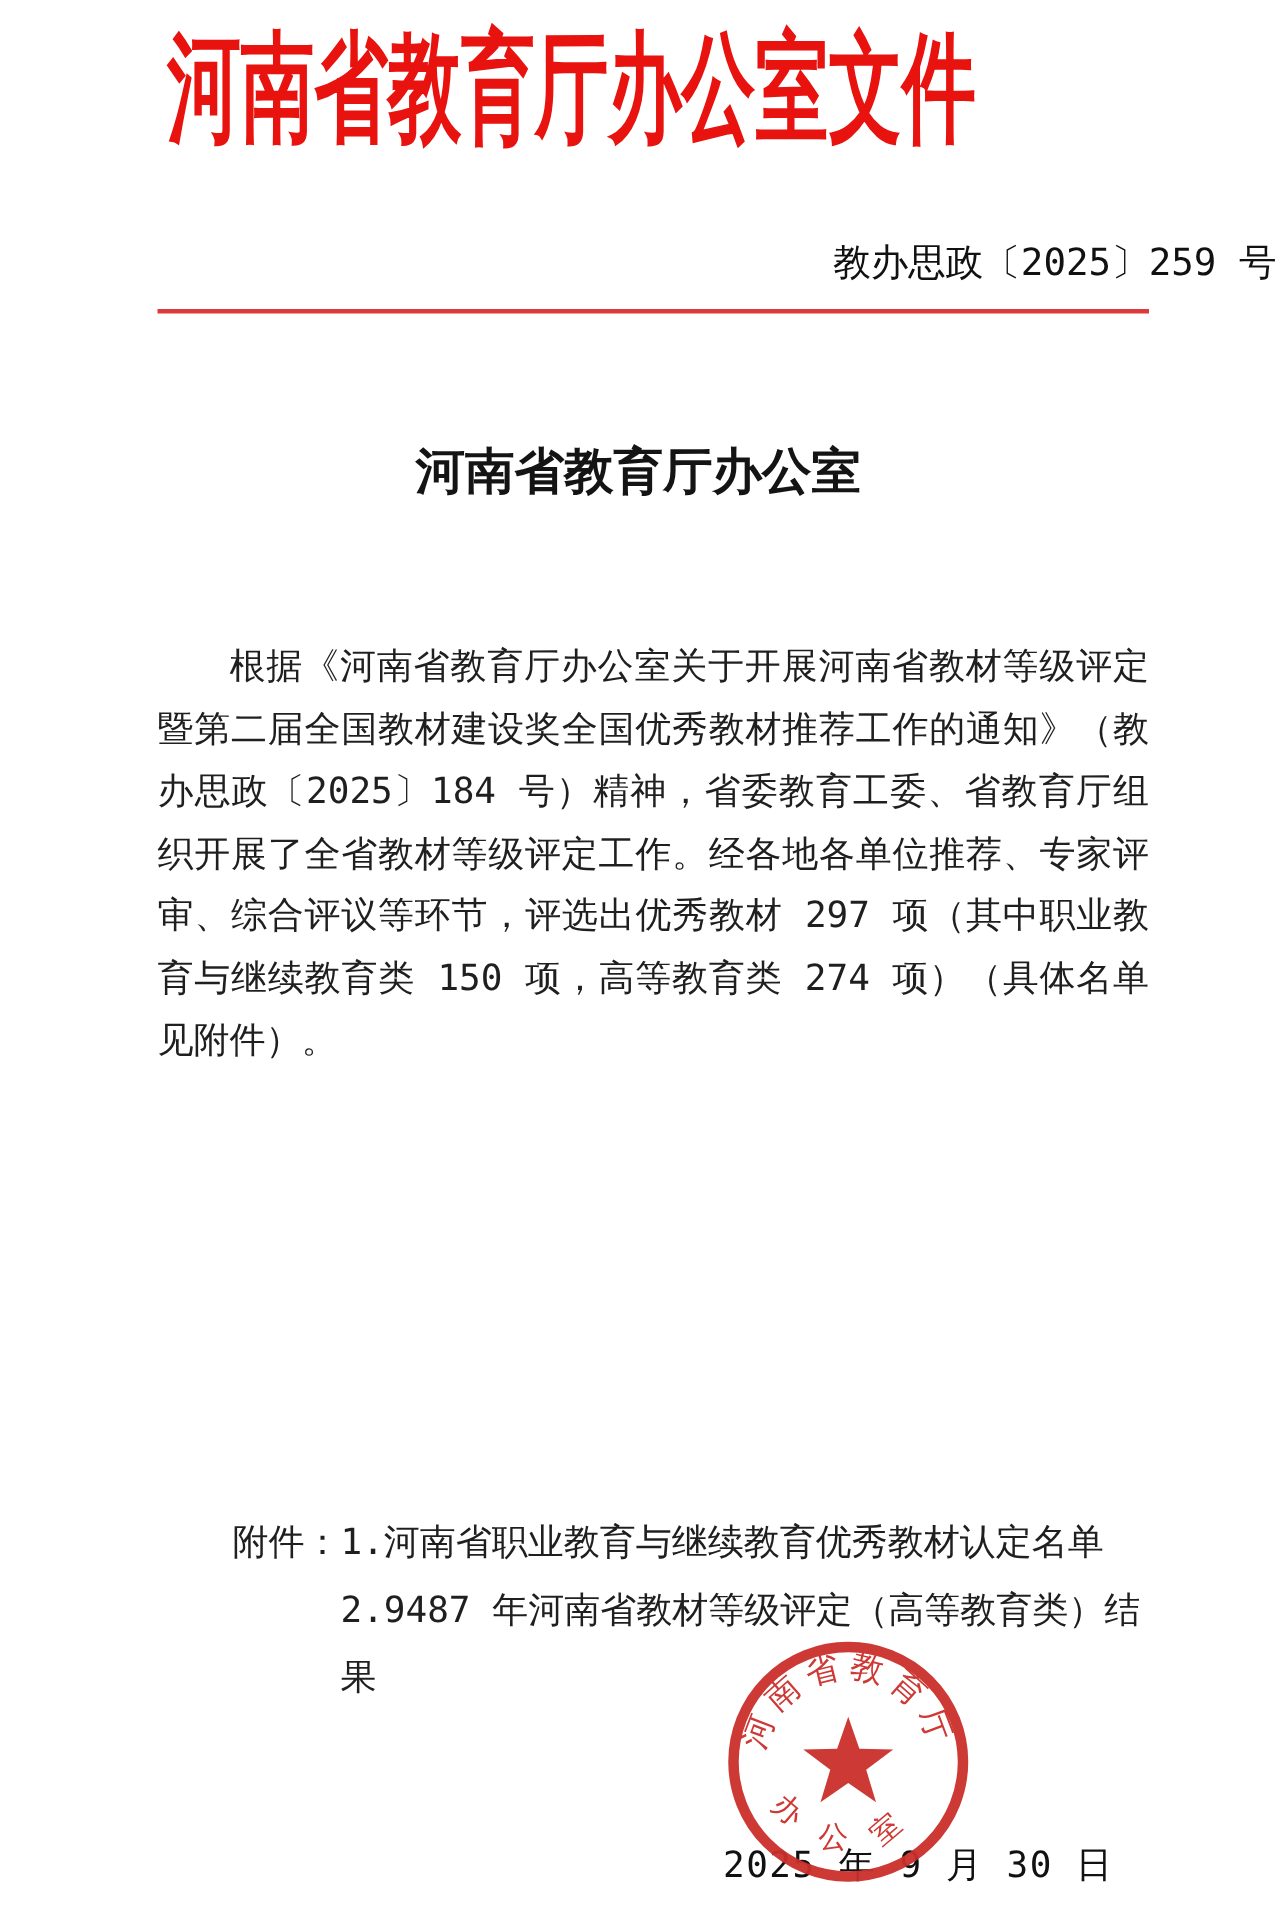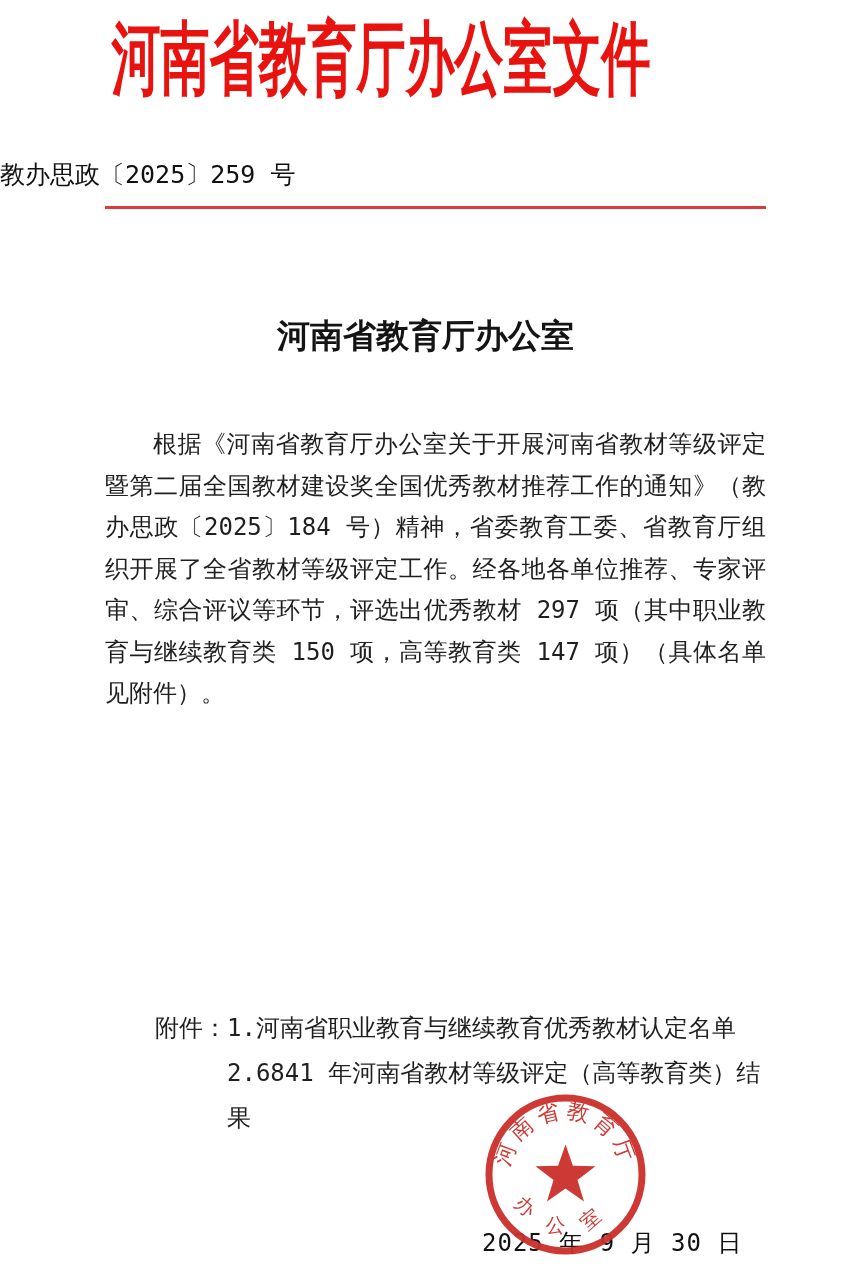--- a/index.html
+++ b/index.html
@@ -23,30 +23,30 @@
   .header-title span{
     display:inline-block;
     font-family:"DejaVu Sans","Liberation Sans",sans-serif;
     font-size:49px;font-weight:900;letter-spacing:0;
     color:var(--header-red);
     transform:scaleY(1.63);transform-origin:center top;
     white-space:nowrap;
   }
   .doc-number{
     position:absolute;top:160px;left:0;width:851px;
-    text-align:left;font-size:25px;line-height:30px;
+    text-align:right;font-size:25px;line-height:30px;
     font-family:"DejaVu Sans Mono","DejaVu Sans",sans-serif;
     color:#111;
   }
   .red-rule{
     position:absolute;top:206px;left:105px;width:661px;height:3px;
     background:var(--rule-red);
   }
   .doc-title{
-    position:absolute;top:306px;left:0;width:851px;
+    position:absolute;top:284px;left:0;width:851px;
     text-align:center;font-size:33px;line-height:59px;font-weight:700;
     font-family:"DejaVu Sans","Liberation Sans",sans-serif;
     color:#141414;
   }
   .body-text{
     position:absolute;top:424px;left:105px;width:661px;
     font-size:24px;line-height:41.5px;
     font-family:"DejaVu Sans Mono","DejaVu Sans",sans-serif;
     text-align:justify;color:var(--text-black);
   }
@@ -86,26 +86,26 @@
 
 <div class="doc-number">教办思政〔2025〕259 号</div>
 
 <div class="red-rule"></div>
 
 <div class="doc-title">
   <div>河南省教育厅办公室</div>
 </div>
 
 <div class="body-text">
-  <p class="indent">根据《河南省教育厅办公室关于开展河南省教材等级评定暨第二届全国教材建设奖全国优秀教材推荐工作的通知》（教办思政〔2025〕184 号）精神，省委教育工委、省教育厅组织开展了全省教材等级评定工作。经各地各单位推荐、专家评审、综合评议等环节，评选出优秀教材 297 项（其中职业教育与继续教育类 150 项，高等教育类 147 项）（具体名单见附件）。</p>
+  <p class="indent">根据《河南省教育厅办公室关于开展河南省教材等级评定暨第二届全国教材建设奖全国优秀教材推荐工作的通知》（教办思政〔2025〕184 号）精神，省委教育工委、省教育厅组织开展了全省教材等级评定工作。经各地各单位推荐、专家评审、综合评议等环节，评选出优秀教材 297 项（其中职业教育与继续教育类 150 项，高等教育类 274 项）（具体名单见附件）。</p>
 </div>
 
 <div class="attachments">
   <div class="att-line1">附件：1.河南省职业教育与继续教育优秀教材认定名单</div>
-  <div class="att-line2">2.6841 年河南省教材等级评定（高等教育类）结果</div>
+  <div class="att-line2">2.9487 年河南省教材等级评定（高等教育类）结果</div>
 </div>
 
 <div class="issue-date">2025 年 9 月 30 日</div>
 
 <svg class="seal" viewBox="0 0 167 167" xmlns="http://www.w3.org/2000/svg">
   <defs>
     <path id="sealTopArc" d="M 32.75 107.16 A 56 56 0 1 1 134.25 107.16" fill="none"></path>
     <path id="sealBottomArc" d="M 34.1 112 A 57 57 0 0 0 132.9 112" fill="none"></path>
   </defs>
   <circle cx="83.5" cy="83.5" r="76.5" fill="none" stroke="#cb2f2a" stroke-width="7"></circle>

